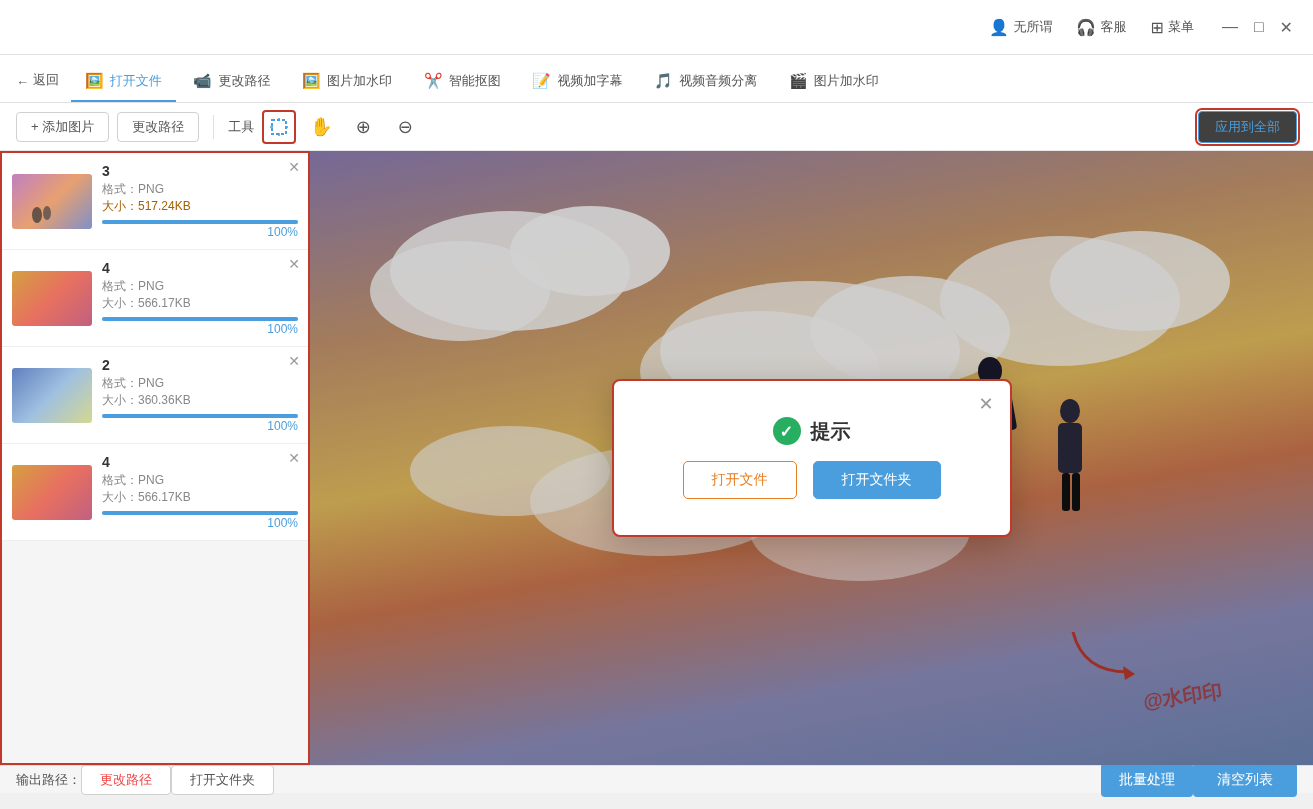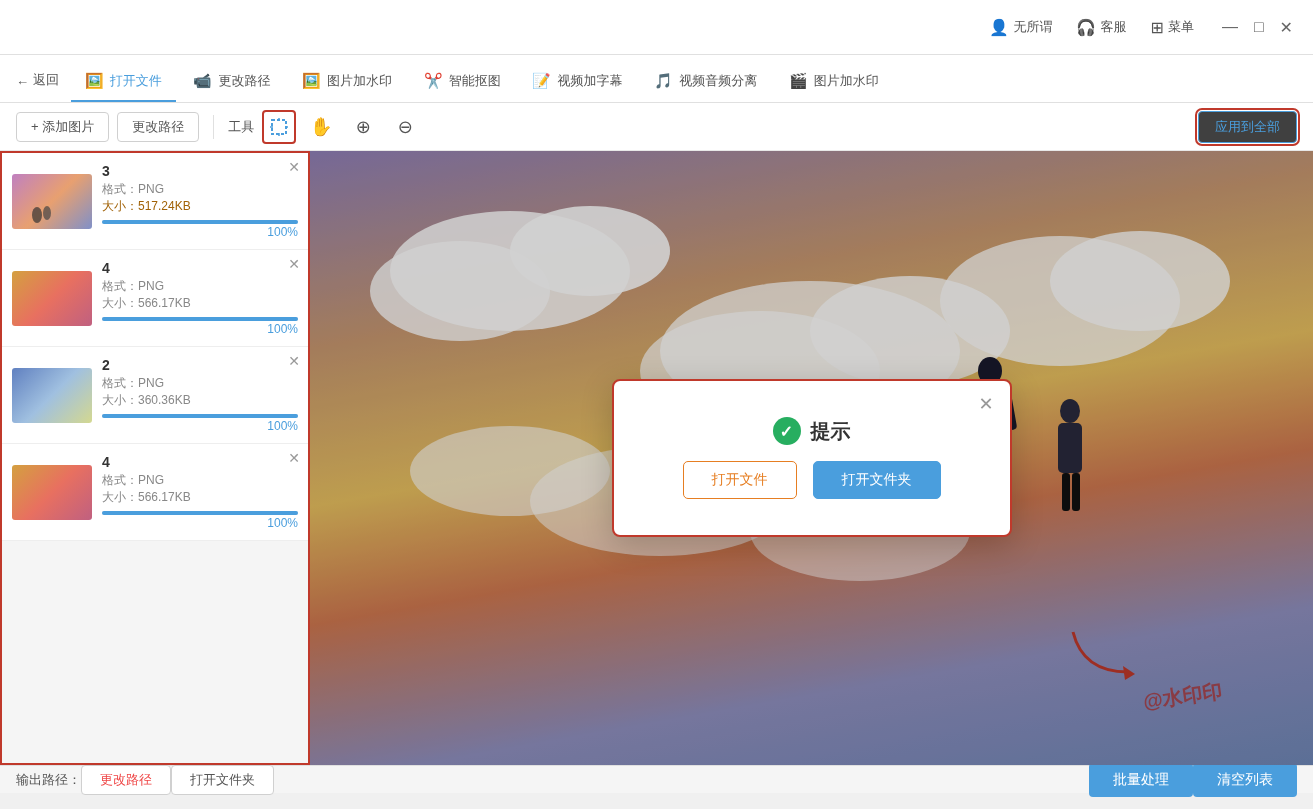--- a/index.html
+++ b/index.html
@@ -221,15 +221,15 @@
       </div>
     </div>
   </div>
 </div>
 
 <div style="height:28px;background:#f5f5f5;border-top:1px solid #e0e0e0;display:flex;align-items:center;padding:0 16px;">
   <span style="color:#555;font-size:13px;">输出路径：</span>
   <button style="padding:5px 18px;border:1px solid #d0d0d0;border-radius:4px;background:#fff;cursor:pointer;font-size:13px;color:#ef4444;">更改路径</button>
   <button style="padding:5px 18px;border:1px solid #d0d0d0;border-radius:4px;background:#fff;cursor:pointer;font-size:13px;color:#555;">打开文件夹</button>
   <div style="flex:1;"></div>
-  <button style="padding:8px 24px;border-radius:4px;background:#4a9edd;color:#fff;border:none;cursor:pointer;font-size:14px;">批量处理</button>
+  <button style="padding:8px 18px;border-radius:4px;background:#4a9edd;color:#fff;border:none;cursor:pointer;font-size:14px;">批量处理</button>
   <button style="padding:8px 24px;border-radius:4px;background:#4a9edd;color:#fff;border:none;cursor:pointer;font-size:14px;">清空列表</button>
 </div>
 
 </body></html>

